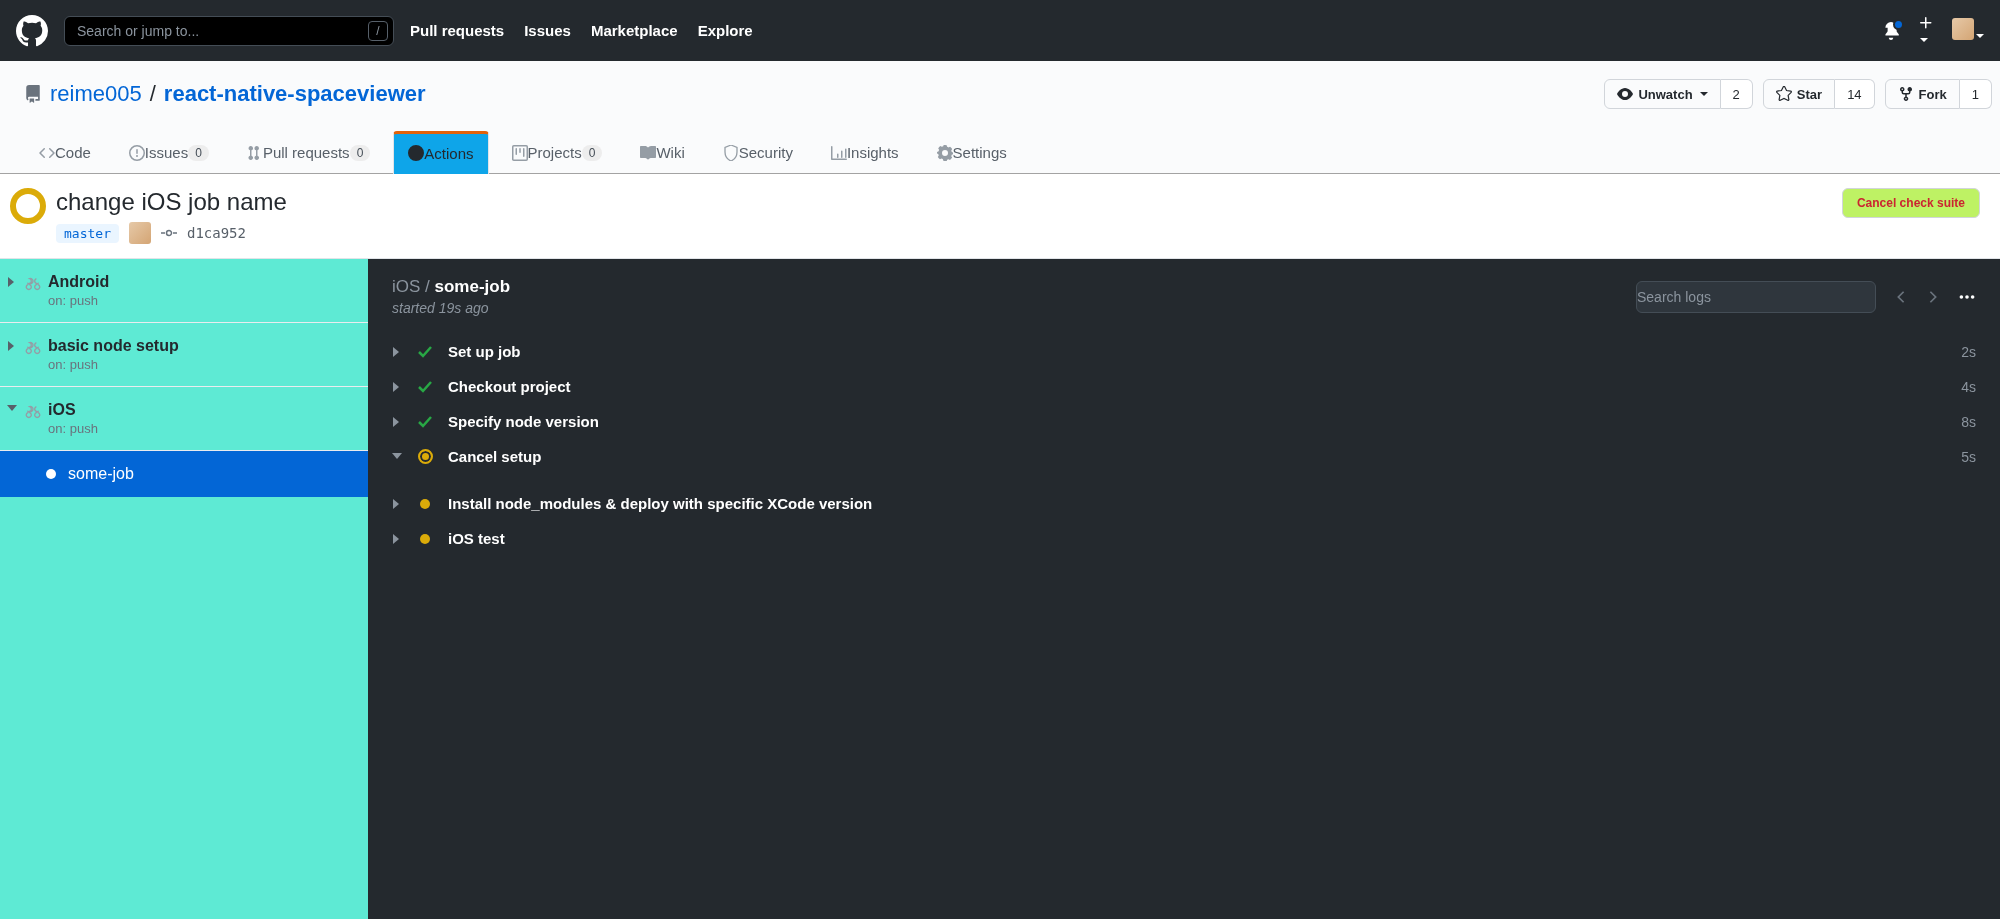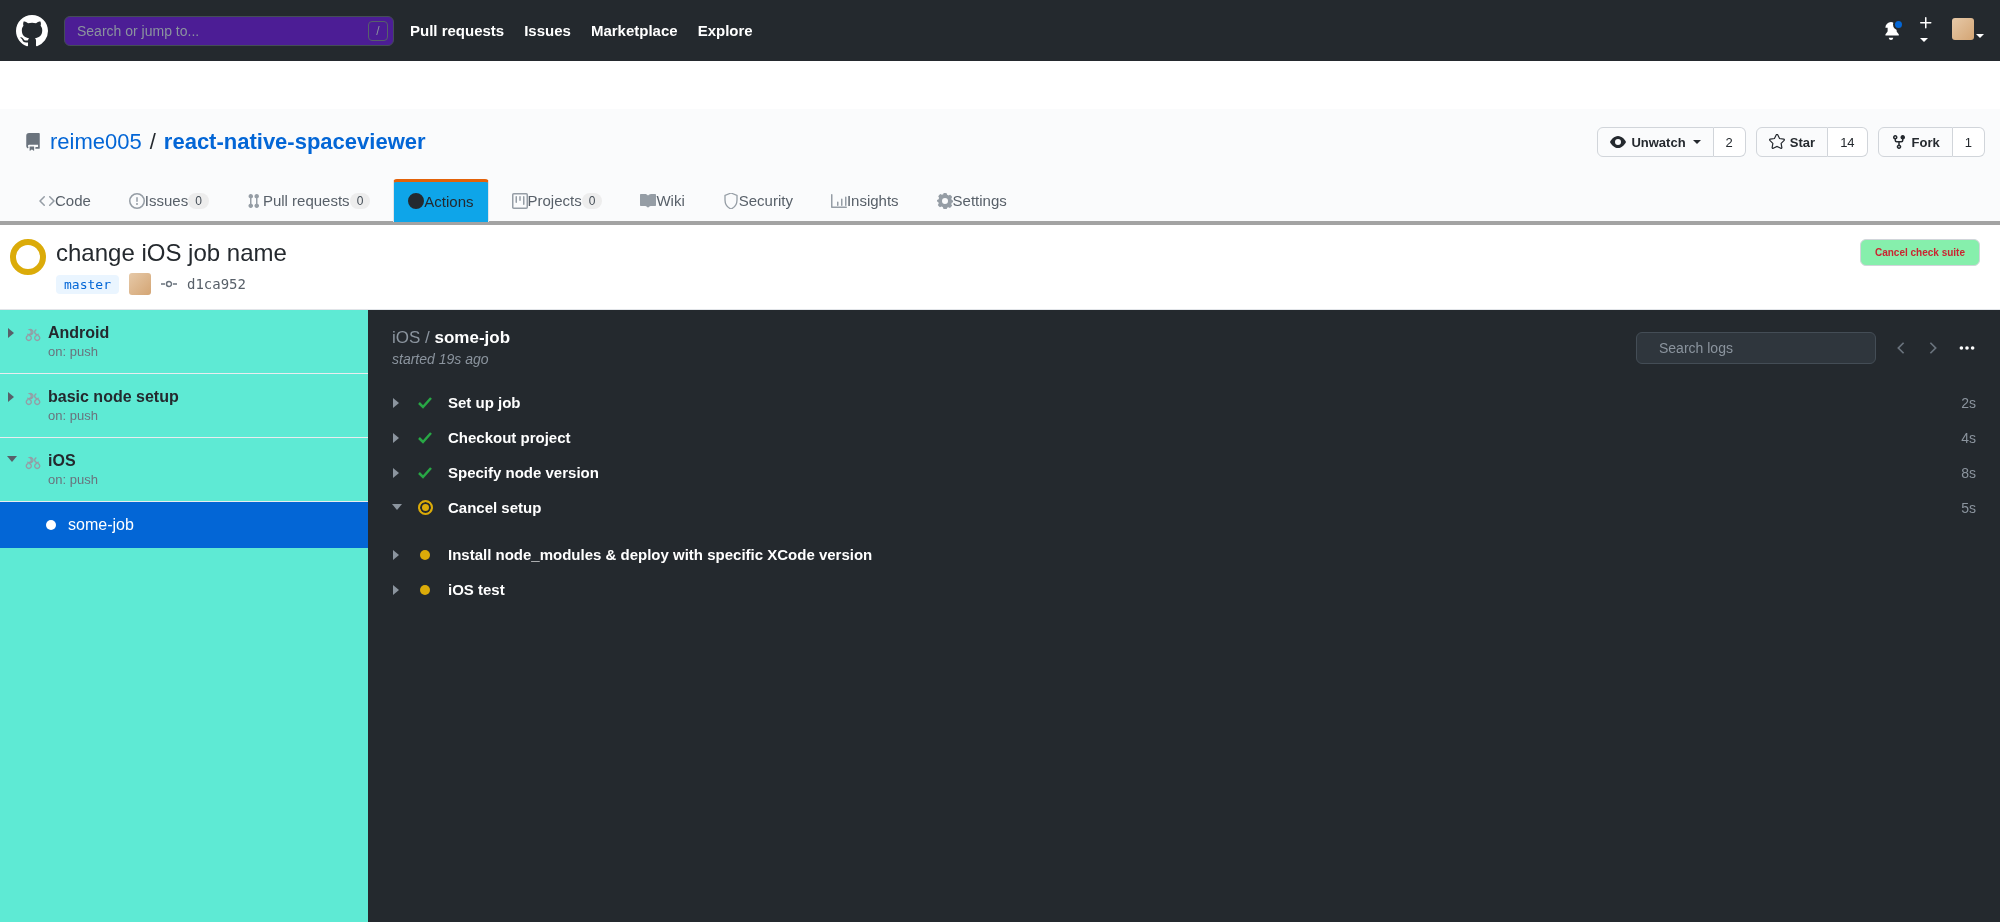--- a/index.html
+++ b/index.html
@@ -3,34 +3,34 @@
 <meta charset="utf-8">
 <style>
 * { box-sizing: border-box; margin: 0; padding: 0; }
 body { font-family: -apple-system, BlinkMacSystemFont, "Segoe UI", Helvetica, Arial, sans-serif; font-size: 14px; color: #24292e; background: #fff; }
 a { text-decoration: none; }
 
 
 .topbar { background: #24292e; height: 61px; display: flex; align-items: center; padding: 0 16px; }
 .gh-logo { width: 32px; height: 32px; fill: #fff; margin-right: 16px; }
 .search-wrap { position: relative; width: 330px; margin-right: 16px; }
-.search-input { width: 100%; height: 30px; background: #4c1d95; border: 1px solid #444d56; border-radius: 6px; color: #fff; padding: 0 30px 0 12px; font-size: 14px; }
+.search-input { width: 100%; height: 30px; background: #000000; border: 1px solid #444d56; border-radius: 6px; color: #fff; padding: 0 30px 0 12px; font-size: 14px; }
 .search-input::placeholder { color: #8b949e; }
 .slash-key { position: absolute; right: 6px; top: 50%; transform: translateY(-50%); border: 1px solid #57606a; color: #8b949e; border-radius: 4px; width: 20px; height: 20px; display: flex; align-items: center; justify-content: center; font-size: 12px; }
 .nav-links { display: flex; gap: 20px; }
 .nav-links a { color: #fff; font-weight: 600; font-size: 15px; }
 .topbar-right { margin-left: auto; display: flex; align-items: center; gap: 18px; color: #fff; }
 .bell-wrap { position: relative; }
 .bell-dot { position: absolute; top: -3px; right: -4px; width: 11px; height: 11px; background: #0366d6; border: 2px solid #24292e; border-radius: 50%; }
 .icon-btn svg { fill: #fff; }
 .avatar-sm { width: 22px; height: 22px; border-radius: 3px; background: linear-gradient(135deg,#e6c9a8,#d4a574); display: inline-block; }
 .caret { display:inline-block; width:0; height:0; border-left:4px solid transparent; border-right:4px solid transparent; border-top:4px solid #fff; margin-left:2px; vertical-align:middle; }
 
 
-.repohead { background: #fafbfc; padding: 18px 15px 0 24px; border-bottom: 4px solid #a3a3a3; margin-top: 48px; }
+.repohead { background: #fafbfc; padding: 18px 8px 0 24px; border-bottom: 1px solid #a3a3a3; }
 .repohead-top { display: flex; align-items: center; }
 .repo-title { display: flex; align-items: center; gap: 8px; font-size: 22px; font-weight: 400; }
 .repo-title a { color: #0366d6; }
 .repo-title .strong { font-weight: 600; }
 .repo-icon { fill: #6a737d; }
 .repo-actions { margin-left: auto; display: flex; gap: 10px; }
 .btn-group { display: flex; }
 .btn-sm { height: 30px; display: flex; align-items: center; gap: 5px; padding: 0 12px; border: 1px solid #d1d5da; background: #fafbfc; font-size: 13px; font-weight: 600; color: #24292e; cursor: pointer; }
 .btn-sm:first-child { border-radius: 6px 0 0 6px; }
 .btn-sm.count { border-left: none; border-radius: 0 6px 6px 0; font-weight: 400; background:#fff; }
@@ -46,21 +46,21 @@
 
 
 .run-header { display: flex; align-items: flex-start; padding: 14px 20px 14px 10px; border-bottom: 1px solid #e1e4e8; }
 .status-ring { width: 36px; height: 36px; border-radius: 50%; border: 6px solid #dbab09; margin: 0 10px 0 0; flex-shrink:0; }
 .run-title { font-size: 24px; font-weight: 400; }
 .run-meta { display: flex; align-items: center; gap: 10px; margin-top: 6px; }
 .branch-badge { font-family: SFMono-Regular,Consolas,monospace; font-size: 13px; color: #0366d6; background: #eaf5ff; padding: 2px 8px; border-radius: 4px; }
 .avatar-xs { width: 22px; height: 22px; border-radius: 3px; background: linear-gradient(135deg,#e6c9a8,#d4a574); display:inline-block; }
 .commit-icon { fill: #6a737d; }
 .sha { font-family: SFMono-Regular,Consolas,monospace; color: #586069; font-size: 14px; }
-.cancel-btn { margin-left: auto; border: 1px solid #d1d5da; background: #86efac; color: #cb2431; font-weight: 600; font-size: 10px; padding: 7px 14px; border-radius: 6px; cursor: pointer; }
+.cancel-btn { margin-left: auto; border: 1px solid #d1d5da; background: #bef264; color: #cb2431; font-weight: 600; font-size: 12px; padding: 7px 14px; border-radius: 6px; cursor: pointer; }
 
 
 .layout { display: flex; min-height: 660px; }
 .sidebar { width: 368px; background: #5eead4; }
 .wf-item { border-bottom: 1px solid #eaecef; padding: 14px 14px 14px 6px; display:flex; align-items:flex-start; gap:6px; cursor:pointer; }
 .wf-item .expand { width:12px; display:flex; justify-content:center; margin-top:4px; }
 .wf-item .wf-icon { margin-top:2px; }
 .wf-item .wf-icon svg { fill:#959da5; }
 .wf-name { font-weight: 600; font-size: 16px; color:#24292e; }
 .wf-sub { font-size: 13px; color: #6a737d; margin-top: 2px; }
@@ -69,21 +69,21 @@
 .expand svg { fill:#586069; }
 
 
 .logpane { flex:1; background:#24292e; color:#fff; padding: 0; }
 .log-header { display:flex; align-items:center; padding: 18px 24px; }
 .crumb { font-size:17px; }
 .crumb .dim { color:#8b949e; }
 .crumb .bold { font-weight:600; }
 .started { font-style: italic; color:#8b949e; font-size:14px; margin-top:3px; }
 .log-tools { margin-left:auto; display:flex; align-items:center; gap:18px; }
-.log-search { width: 240px; height:32px; background:#2f363d; border:1px solid #444d56; border-radius:6px; color:#fff; padding:0 22px; font-size:14px; }
+.log-search { width: 240px; height:32px; background:#2f363d; border:1px solid #444d56; border-radius:6px; color:#fff; padding:0 0; font-size:14px; }
 .log-search::placeholder { color:#8b949e; }
 .chev { width:14px; height:14px; fill:#6a737d; cursor:pointer; }
 .kebab { fill:#fff; cursor:pointer; }
 
 .steps { padding: 0 24px 24px; }
 .step { display:flex; align-items:center; gap:14px; padding:9px 0; font-size:15px; font-weight:600; }
 .step .tri { width:10px; display:flex; justify-content:center; }
 .step .tri svg { fill:#8b949e; }
 .step .status { width:18px; display:flex; justify-content:center; }
 .step .dur { margin-left:auto; color:#8b949e; font-weight:400; font-size:14px; }

